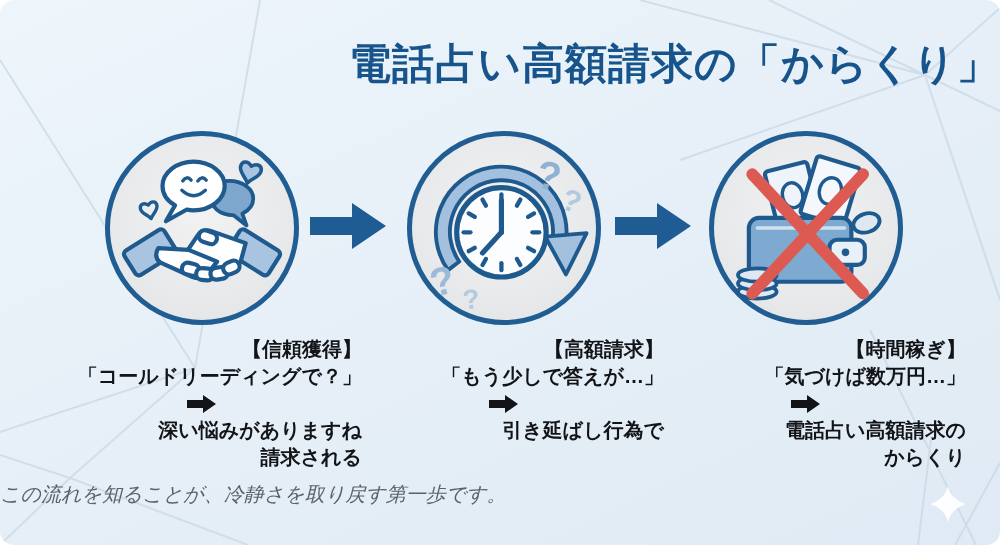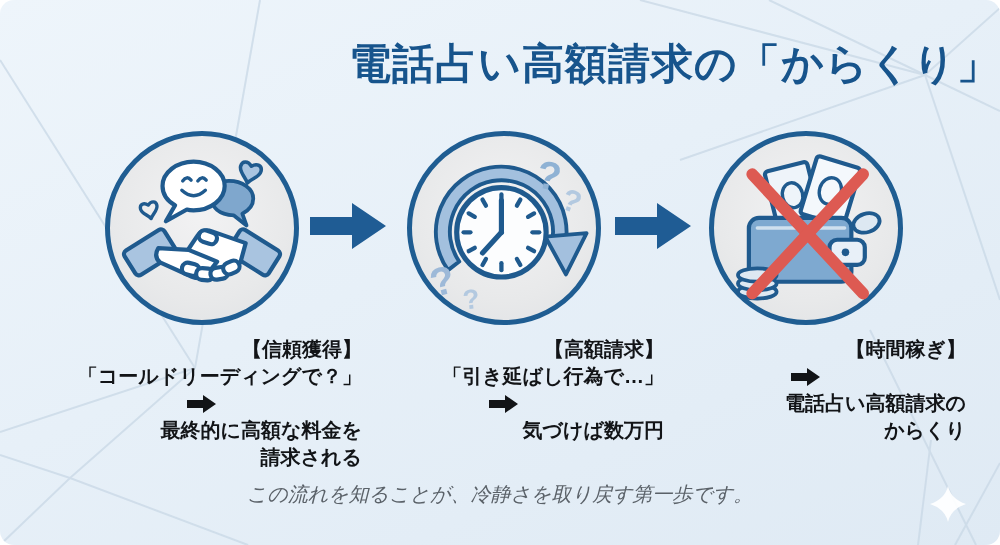--- a/index.html
+++ b/index.html
@@ -29,21 +29,21 @@
   .caption{
     position:absolute;top:336px;width:320px;text-align:right;
     color:#121417;font-weight:700;font-size:20px;line-height:27px;
   }
   .caption.p1{left:42px;}
   .caption.p2{left:344px;}
   .caption.p3{left:646px;}
   .caption .head{font-weight:800;}
   .mini-arrow{display:block;margin:4px auto 3px auto;}
   .footer{
-    position:absolute;left:0;top:481px;width:100%;text-align:center;
+    position:absolute;left:0;top:481px;width:100%;text-align:left;
     font-size:20px;font-style:italic;color:#5a6168;
   }
   .sparkle{position:absolute;left:930px;top:486px;}
 </style>
 </head>
 <body>
 
 <div class="canvas">
 
   <svg class="bg-lines" width="1000" height="545">
@@ -174,35 +174,36 @@
       </g>
     </svg>
   </div>
 
   <div class="caption p1">
     <div class="head">【信頼獲得】</div>
     <div>「コールドリーディングで？」</div>
     <svg class="mini-arrow" width="30" height="20" viewBox="0 0 30 20">
       <path d="M0,6 H16 V1 L29,10 16,19 V14 H0 Z" fill="#121417"></path>
     </svg>
-    <div>最終的に高額な料金を</div>
+    <div>深い悩みがありますね</div>
     <div>請求される</div>
   </div>
 
   <div class="caption p2">
     <div class="head">【高額請求】</div>
-    <div>「引き延ばし行為で…」</div>
+    <div>「もう少しで答えが…」</div>
     <svg class="mini-arrow" width="30" height="20" viewBox="0 0 30 20">
       <path d="M0,6 H16 V1 L29,10 16,19 V14 H0 Z" fill="#121417"></path>
     </svg>
-    <div>気づけば数万円</div>
+    <div>引き延ばし行為で</div>
   </div>
 
   <div class="caption p3">
     <div class="head">【時間稼ぎ】</div>
+    <div>「気づけば数万円…」</div>
     <svg class="mini-arrow" width="30" height="20" viewBox="0 0 30 20">
       <path d="M0,6 H16 V1 L29,10 16,19 V14 H0 Z" fill="#121417"></path>
     </svg>
     <div>電話占い高額請求の</div>
     <div>からくり</div>
   </div>
 
   <div class="footer">この流れを知ることが、冷静さを取り戻す第一歩です。</div>
 
   <svg class="sparkle" width="36" height="36" viewBox="0 0 36 36">

